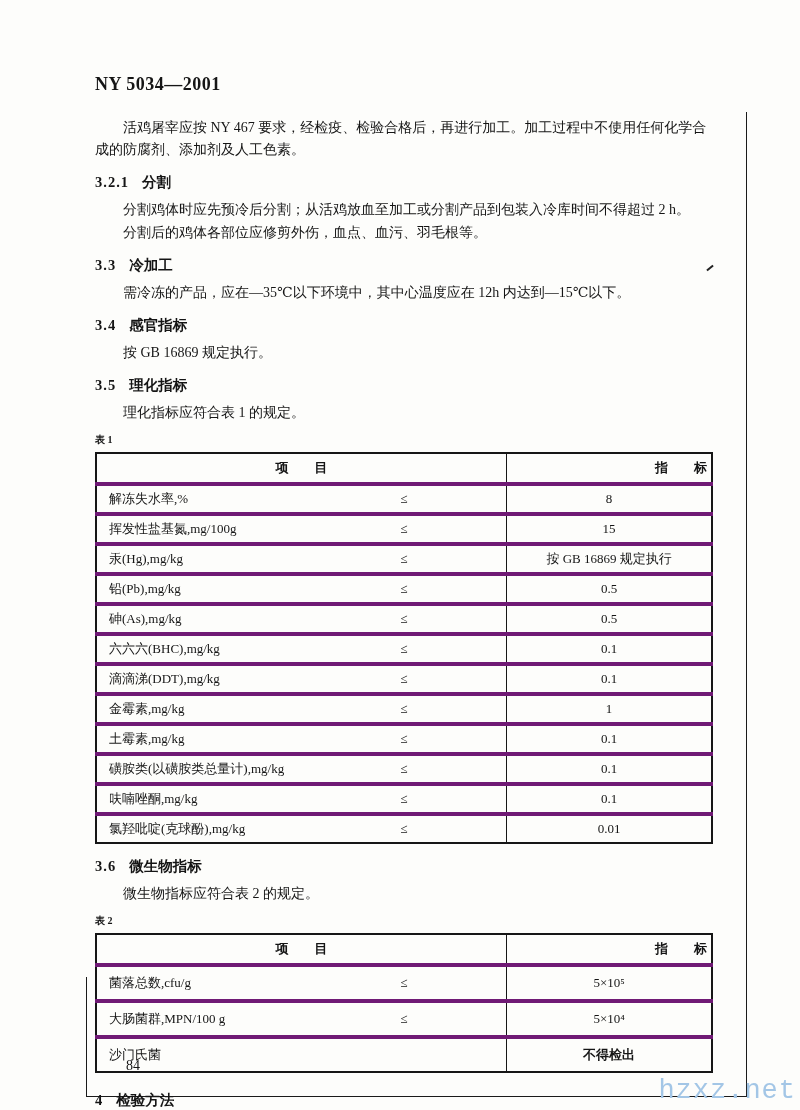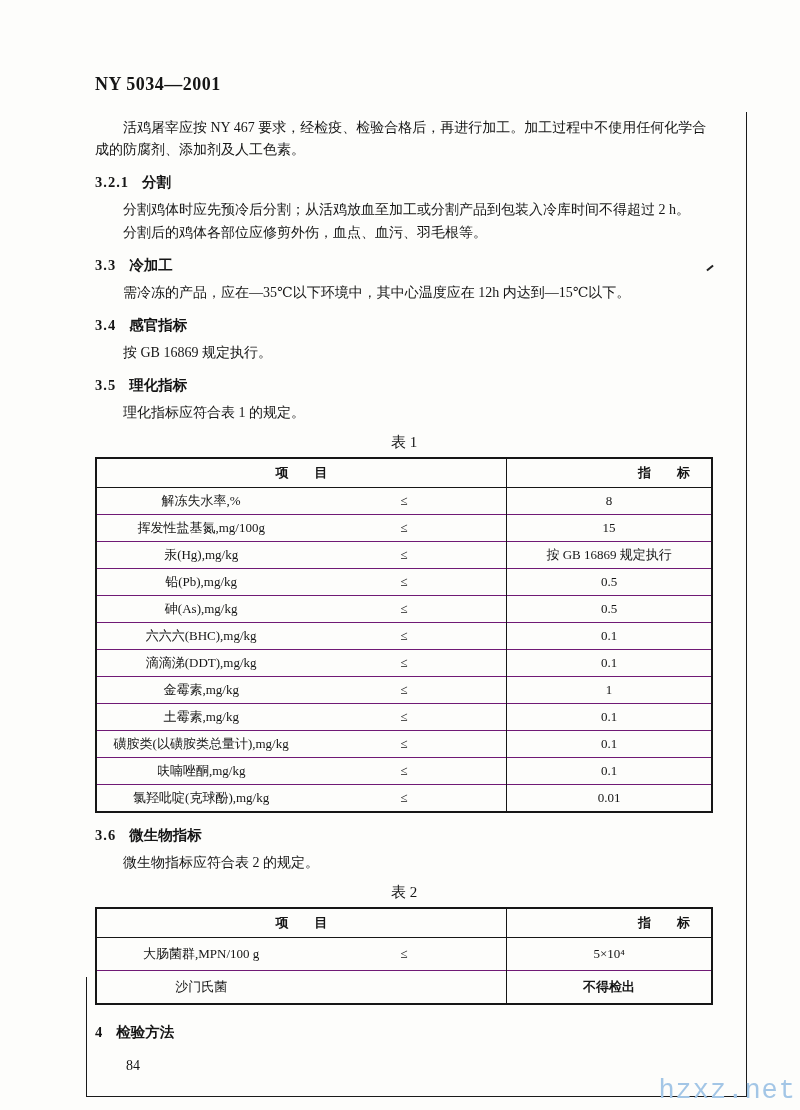--- a/index.html
+++ b/index.html
@@ -18,26 +18,26 @@
   .content { position:absolute; left:95px; top:74px; width:618px; }
 
   .doc-number { font-weight:bold; font-size:18px; letter-spacing:0.5px; margin:0 0 22px 0; }
 
   .para { font-size:14px; line-height:1.55; margin:0; text-indent:2em; }
 
   .sec-head { font-weight:bold; font-size:14.5px; margin:13px 0 7px 0; }
   .sec-head .num { display:inline-block; margin-right:13px; letter-spacing:1px; }
   .sec-body { font-size:14px; line-height:1.5; margin:0 0 2px 0; text-indent:2em; }
 
-  .tbl-caption { text-align:center; font-weight:normal; font-size:15px; margin:10px 0 5px 0; }
+  .tbl-caption { text-align:left; font-weight:bold; font-size:10px; margin:10px 0 5px 0; }
 
   table.std { width:100%; border-collapse:collapse; border:2px solid #161616; font-size:13px; table-layout:fixed; }
   table.std th, table.std td { padding:4px 8px; vertical-align:middle; }
-  table.std th { font-weight:bold; border-bottom:1px solid #161616; padding:5px 21px;margin-left:40px; }
-  table.std tr + tr td { border-top:1px solid #701a75;text-align:center; }
+  table.std th { font-weight:bold; border-bottom:1px solid #161616; padding:5px 4px;margin-left:40px; }
+  table.std tr + tr td { border-top:4px solid #701a75; }
   .th-item { border-right:1px solid #161616; text-align:center; }
   .th-value { text-align:right; }
   .col-item { width:272px; text-align:left; padding-left:12px !important; }
   .col-op { width:56px; text-align:center; border-right:1px solid #161616; }
   .col-value { text-align:center; }
   table.t2 td { padding:7px 8px; }
   .bold-cell { font-weight:bold; }
 
   .page-number { position:absolute; left:126px; bottom:36px; font-size:14px; }
   .watermark {
@@ -174,20 +174,25 @@
 
     <div class="tbl-caption">表 2</div>
 
     <table class="std t2">
       <tbody>
           <tr>
         <th class="th-item" colspan="2">项　　目</th>
         <th class="th-value">指　　标</th>
       </tr>
       <tr>
+        <td class="col-item">菌落总数,cfu/g</td>
+        <td class="col-op">≤</td>
+        <td class="col-value">5×10⁵</td>
+      </tr>
+      <tr>
         <td class="col-item">大肠菌群,MPN/100 g</td>
         <td class="col-op">≤</td>
         <td class="col-value">5×10⁴</td>
       </tr>
       <tr>
         <td class="col-item">沙门氏菌</td>
         <td class="col-op"></td>
         <td class="col-value bold-cell">不得检出</td>
       </tr>
     </tbody>

